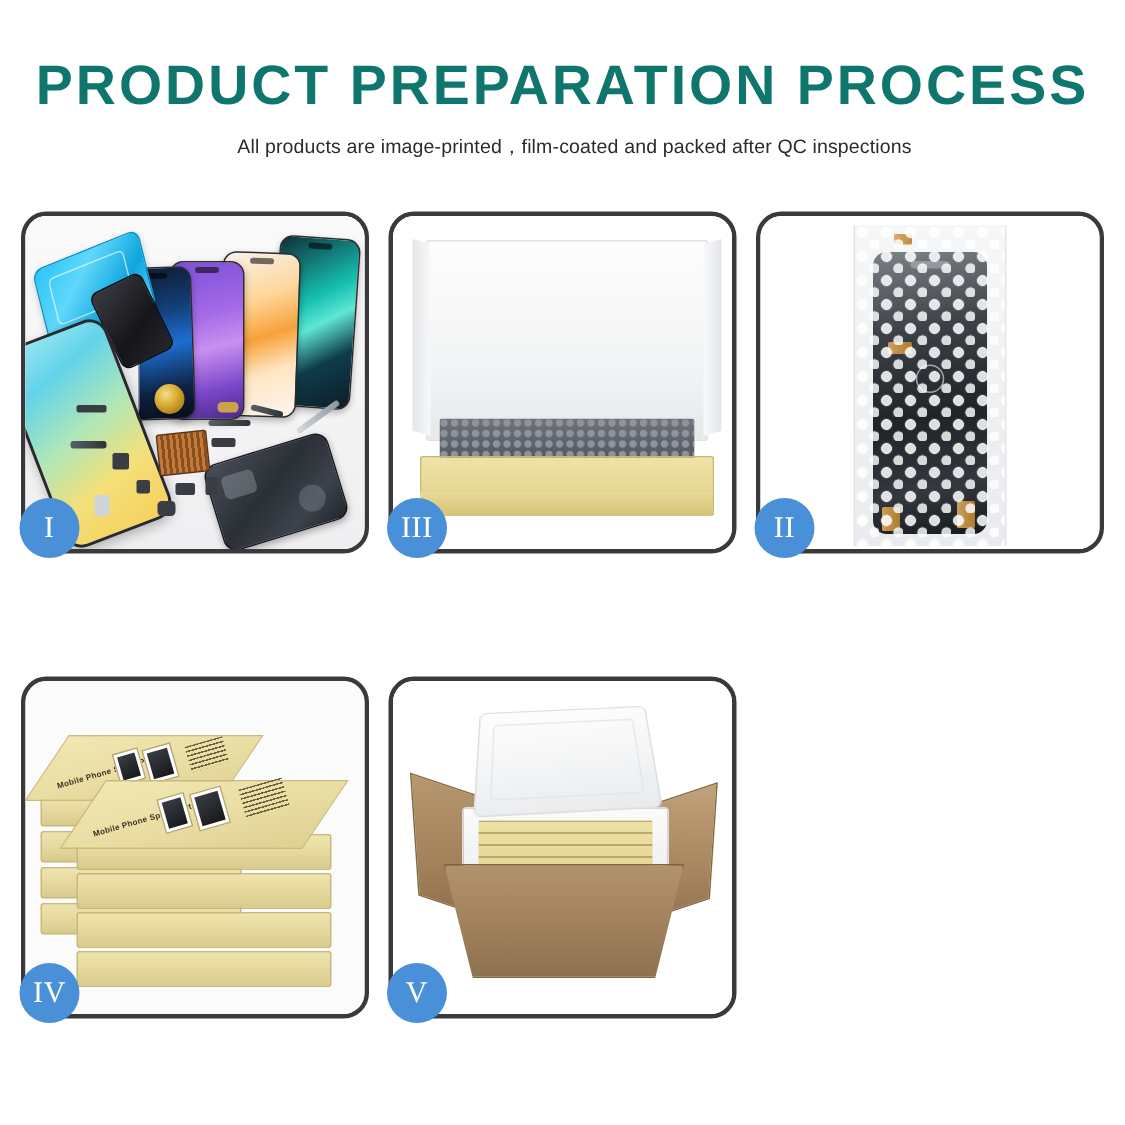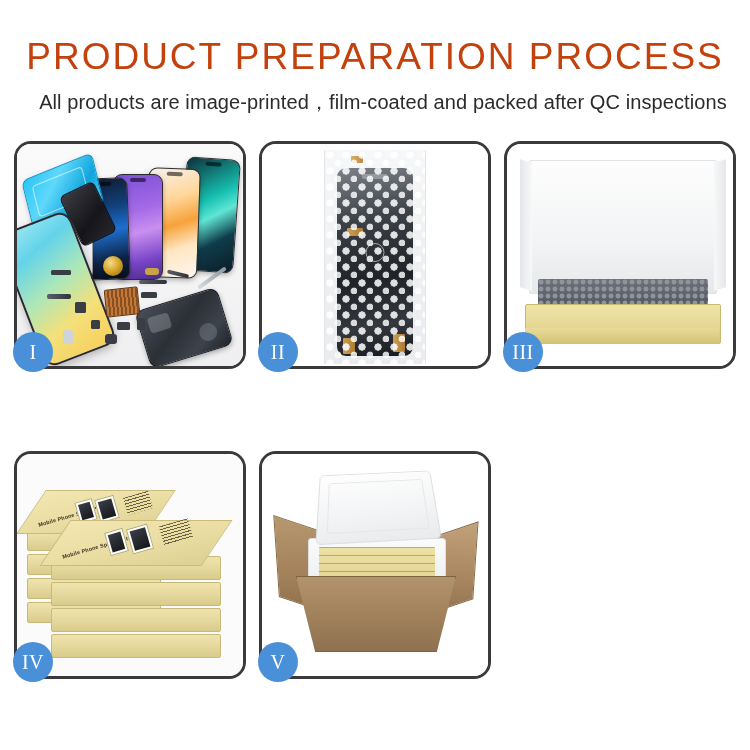--- a/index.html
+++ b/index.html
@@ -24,30 +24,30 @@
   }
 
   
   .header {
     padding-top: 38px;
     text-align: center;
   }
   .main-title {
     font-family: "Liberation Sans", sans-serif;
     font-size: 37px;
-    font-weight: normal;
+    font-weight: bold;
     letter-spacing: 2.0px;
-    color: #c2410c;
+    color: #0f766e;
     line-height: 1.05;
     margin: 0;
     white-space: nowrap;
   }
   .sub-title {
     font-family: "Liberation Sans", sans-serif;
-    font-size: 20px;
+    font-size: 13px;
     font-weight: normal;
     color: #2b2b2b;
     letter-spacing: 0.1px;
     margin: 12px 0 0 16px;
     white-space: nowrap;
   }
 
   
   .grid {
     position: absolute;
@@ -474,45 +474,45 @@
         <div class="chip" style="left:88px;top:190px;width:12px;height:10px;border-radius:3px;"></div>
         <div class="flex-cable" style="left:30px;top:150px;width:24px;height:5px;"></div>
         <div class="flex-cable" style="left:122px;top:136px;width:28px;height:4px;"></div>
         <div class="flex-cable" style="left:150px;top:128px;width:22px;height:4px;transform:rotate(14deg);"></div>
         <div class="flex-cable" style="right:14px;top:132px;width:34px;height:4px;transform:rotate(-36deg);background:linear-gradient(90deg,#d8dce0,#8d949c);"></div>
       </div>
       <div class="badge">I</div>
     </div>
 
     <div class="panel">
+      <div class="panel-inner p3">
+        <div class="box3-lid"></div>
+        <div class="box3-foam"></div>
+        <div class="box3-base"></div>
+        <div class="box3-base-front"></div>
+      </div>
+      <div class="badge">III</div>
+    </div>
+
+    <div class="panel">
       <div class="panel-inner p2">
         <div class="bubble-pack">
           <div class="pack-screen"></div>
           <div class="pack-home"></div>
           <div class="tape" style="left:26px;top:6px;width:12px;height:7px;"></div>
           <div class="tape" style="left:22px;top:78px;width:16px;height:8px;"></div>
           <div class="tape" style="left:18px;bottom:10px;width:12px;height:16px;"></div>
           <div class="tape" style="right:20px;bottom:12px;width:12px;height:18px;"></div>
           <div class="bubbles"></div>
         </div>
       </div>
       <div class="badge">II</div>
     </div>
 
     <div class="panel">
-      <div class="panel-inner p3">
-        <div class="box3-lid"></div>
-        <div class="box3-foam"></div>
-        <div class="box3-base"></div>
-        <div class="box3-base-front"></div>
-      </div>
-      <div class="badge">III</div>
-    </div>
-
-    <div class="panel">
       <div class="panel-inner p4">
         <div class="stack">
 
           <div class="sbox" style="left:2px;  top:58px;  width:132px; height:19px;"></div>
           <div class="sbox" style="left:2px;  top:82px;  width:132px; height:19px;"></div>
           <div class="sbox" style="left:2px;  top:106px; width:132px; height:19px;"></div>
           <div class="sbox" style="left:2px;  top:130px; width:132px; height:19px;"></div>
 
           <div class="sbox" style="left:26px; top:84px;  width:168px; height:22px;"></div>
           <div class="sbox" style="left:26px; top:110px; width:168px; height:22px;"></div>

